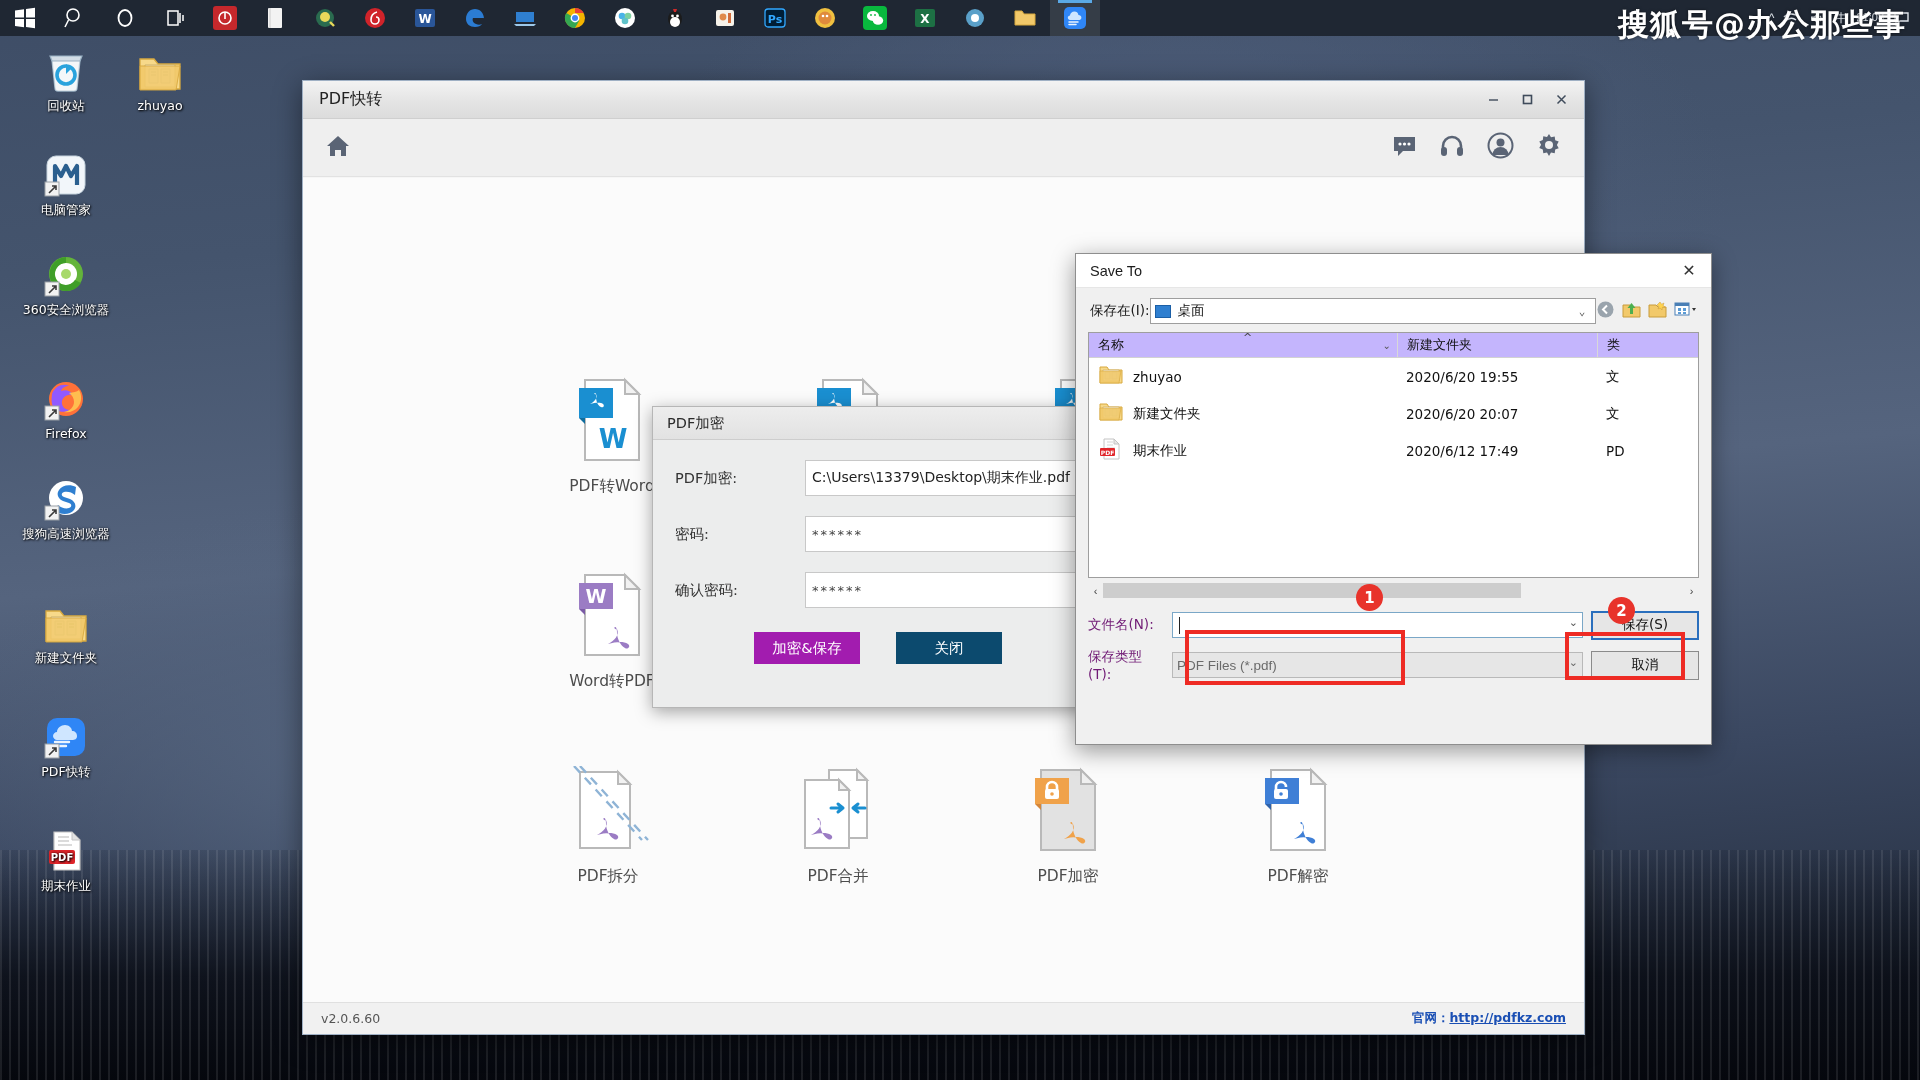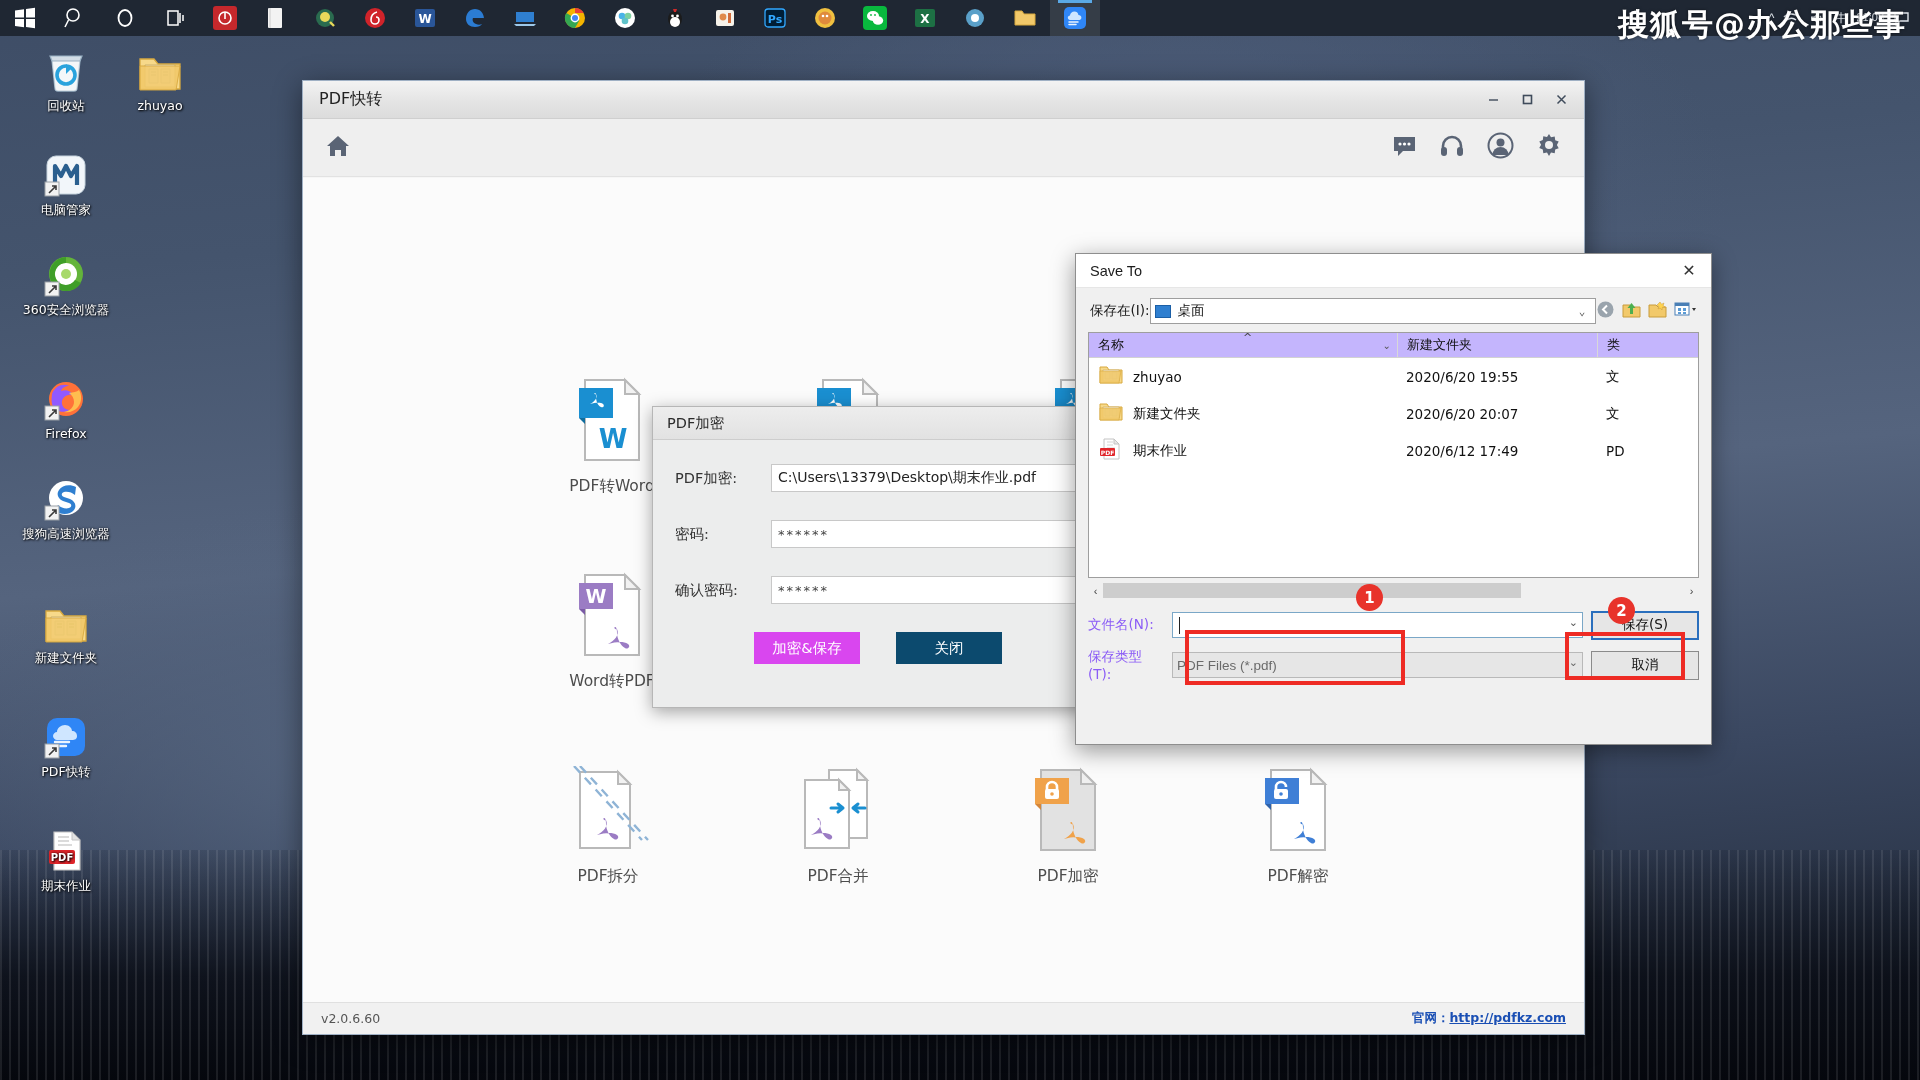--- a/index.html
+++ b/index.html
@@ -109,29 +109,29 @@
     box-shadow: 0 4px 16px rgba(0,0,0,.35);
   }
   #encdlg .dlg-title {
     height: 33px; background: linear-gradient(180deg,#ededed,#e2e2e2);
     border-bottom: 1px solid #cdcdcd; display: flex; align-items: center;
     padding-left: 14px; font-size: 14.5px; color: #2b2b2b; font-family:"DejaVu Sans",sans-serif;
   }
   .enc-row { display: flex; align-items: center; margin: 0 0 0 0; height: 56px; padding-left: 22px; }
   .enc-row .lb { width: 96px; font-size: 14.5px; color: #333; font-family:"DejaVu Sans",sans-serif;}
   .enc-row .inp {
-    flex: 1; height: 28px; background: #fff; border: 1px solid #c8c8c8;
+    flex: 1; height: 36px; background: #fff; border: 1px solid #c8c8c8;
     display: flex; align-items: center; padding: 0 6px; font-size: 14px; color: #222;
-    margin-right: 18px; font-family:"DejaVu Sans",sans-serif;
+    margin-right: 18px; font-family:"DejaVu Sans",sans-serif;margin-left:34px;
   }
   .enc-row .inp.pwd { letter-spacing: 2px; color: #444; font-size: 13px; }
   .enc-btns { display: flex; gap: 22px; justify-content: center; margin-top: 14px; }
   .btn-primary {
     width: 106px; height: 32px; border: none; color: #fff; font-size: 14.5px;
-    background: #d946ef; font-family:"DejaVu Sans",sans-serif; cursor: pointer;
+    background: #a21caf; font-family:"DejaVu Sans",sans-serif; cursor: pointer;
   }
   .btn-primary.light { background: #0c4a6e; margin-left: 14px; }
 
   
   #savedlg {
     position: absolute; left: 1075px; top: 253px; width: 637px; height: 492px;
     background: #f0f0f0; border: 1px solid #8e8e8e; z-index: 40;
     box-shadow: 0 6px 22px rgba(0,0,0,.40);
   }
   #savedlg .sv-title {
@@ -161,21 +161,21 @@
   .c-type { flex: 1; }
   .fl-row { display: flex; height: 37px; align-items: center; }
   .fl-row .n { width: 308px; display: flex; align-items: center; gap: 10px; padding-left: 10px; font-size: 13.5px; color: #111; font-family:"DejaVu Sans",sans-serif;}
   .fl-row .d { width: 200px; font-size: 13.5px; color: #111; padding-left: 9px; font-family:"DejaVu Sans",sans-serif;}
   .fl-row .t { flex: 1; font-size: 13.5px; color: #111; padding-left: 9px; font-family:"DejaVu Sans",sans-serif;}
   .hscroll { margin: 4px 12px 0; height: 17px; display: flex; align-items: center; }
   .hscroll .ar { width: 15px; text-align: center; font-size: 11px; color: #444; }
   .hscroll .track { flex: 1; height: 15px; background: #f0f0f0; }
   .hscroll .thumb { height: 15px; width: 72%; background: #cdcdcd; }
   .sv-row { display: flex; align-items: center; padding: 0 12px; gap: 8px; height: 40px; }
-  .sv-row .lb { width: 76px; font-size: 13.5px; color: #8b5cf6; font-family:"DejaVu Sans",sans-serif; }
+  .sv-row .lb { width: 76px; font-size: 13.5px; color: #701a75; font-family:"DejaVu Sans",sans-serif; }
   .sv-input {
     flex: 1; height: 26px; background: #fff; border: 1px solid #7aa7c7;
     display: flex; align-items: center; padding: 0 4px; position: relative;
     font-size: 13.5px; color: #111;
   }
   .sv-input.disabled { background: #e6e6e6; border-color: #b9b9b9; color: #6a6a6a; }
   .sv-btn {
     width: 108px; height: 29px; background: #e6e6e6; border: 1px solid #8b8b8b;
     font-size: 13.5px; color: #111; display:flex; align-items:center; justify-content:center;
     font-family:"DejaVu Sans",sans-serif; cursor:pointer;

